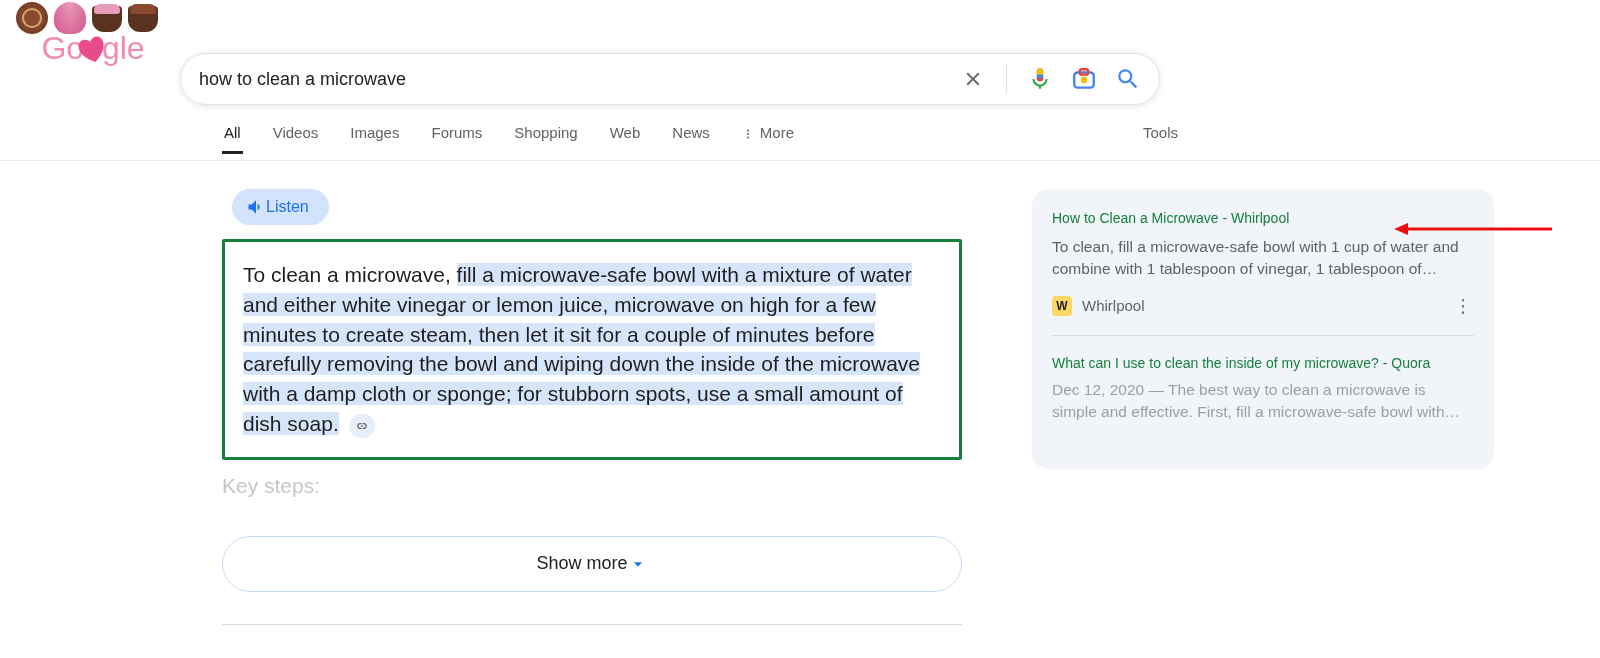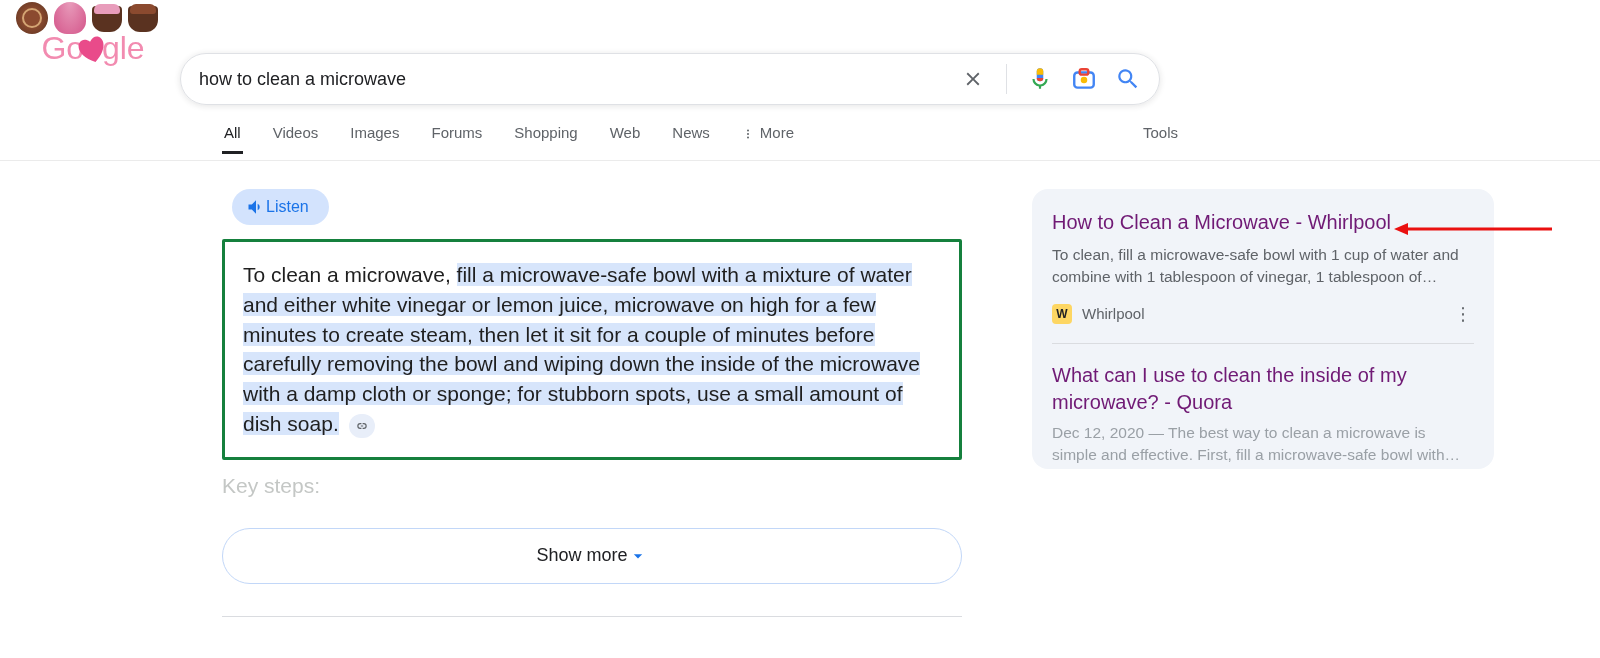--- a/index.html
+++ b/index.html
@@ -107,21 +107,21 @@
     .answer-text .hl { background: #d7e5fb; }
     .citation-chip {
       display: inline-flex; align-items:center; justify-content:center;
       width: 26px; height:24px; background:#e8eef9; border-radius:14px;
       vertical-align: middle; margin-left:4px;
     }
     
     .keysteps { margin-top: 14px; font-size: 21px; color: #c4c7c5; }
     
     .show-more {
-      margin-top: 30px;
+      margin-top: 38px;
       border: 1px solid #c2d7f8;
       border-radius: 30px;
       height: 56px;
       display: flex; align-items: center; justify-content: center; 
       color: #202124; font-size: 18px; cursor: pointer;
     }
     
     .hr-line { border: none; border-top: 1px solid #dadce0; margin-top: 32px; }
     
     .side-col { position: relative; }
@@ -133,21 +133,21 @@
       height: 20px;
       pointer-events: none;
     }
     .cards {
       background: #f1f4f9;
       border-radius: 16px;
       padding: 20px 20px 0 20px;
       height: 280px;
       overflow: hidden;
     }
-    .card-title { font-size: 20px; color: #701a75; margin-bottom: 8px; line-height:1.35; }
+    .card-title { font-size: 14px; color: #15803d; margin-bottom: 8px; line-height:1.35; }
     .card-snip { font-size: 15.5px; color: #5f6368; line-height:1.45; display:-webkit-box; -webkit-line-clamp:2; -webkit-box-orient:vertical; overflow:hidden;}
     .card-source { display:flex; align-items:center; gap:10px; margin-top:14px; color:#5f6368; font-size:15px;}
     .card-source-ico { width:20px; height:20px; border-radius:4px; background:#fdd663; display:flex; align-items:center; justify-content:center; font-size:12px; font-weight:bold; color:#202124;}
     .card-more { margin-left:auto; color:#5f6368; font-size:18px; letter-spacing:2px;}
     .card-div { border:none; border-top:1px solid #dadce0; margin:18px 0; }
     .card2 .card-snip { color:#9aa0a6; }
     .card2 .card-title { margin-bottom: 6px; }
   </style>
 </head>
 <body>

